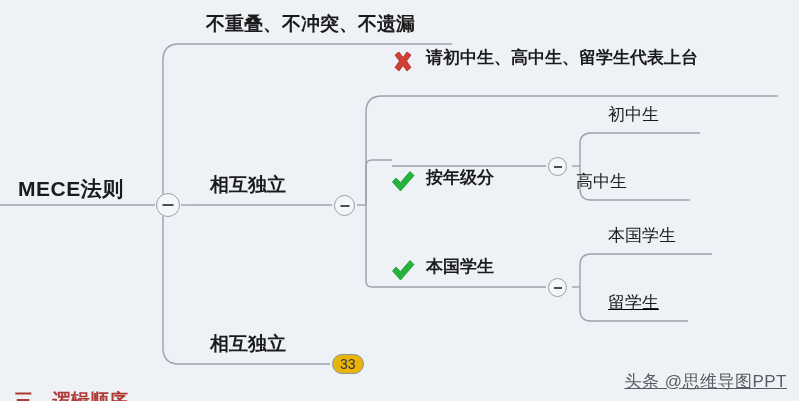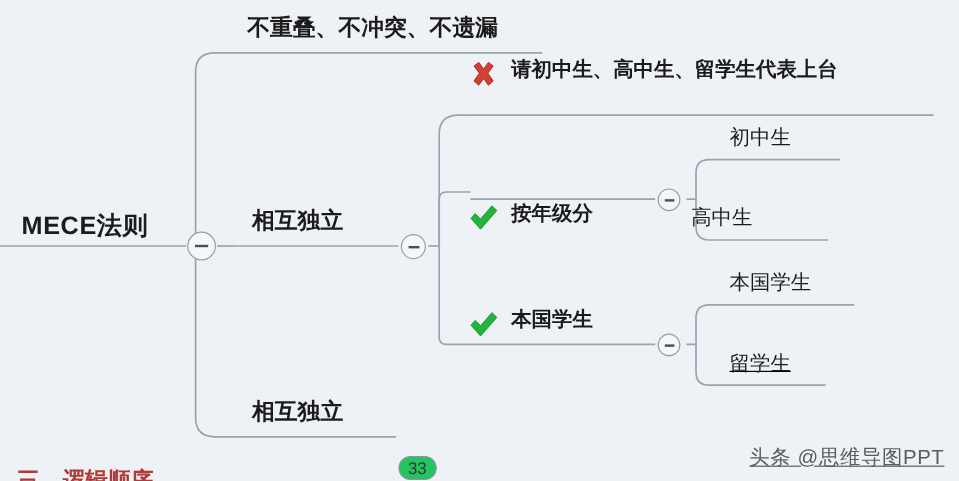--- a/index.html
+++ b/index.html
@@ -80,29 +80,28 @@
   .toggle-lg { width: 24px; height: 24px; }
   .toggle-lg .minus { width: 11px; }
   .toggle-md { width: 21px; height: 21px; }
   .toggle-md .minus { width: 9px; }
   .toggle-sm { width: 19px; height: 19px; }
   .toggle-sm .minus { width: 8px; }
   .count-badge {
     position: absolute;
     border: 1px solid #8d959d;
     border-radius: 10px;
-    background: #22c55e;
+    background: #eab308;
     color: #32363b;
     font-size: 14px;
     line-height: 18px;
     height: 18px;
     padding: 0 7px;
     text-align: center;
     box-sizing: content-box;
-    margin-top: 26px;
   }
   .watermark {
     position: absolute;
     right: 12px;
     bottom: 8px;
     font-size: 17px;
     color: #4c5056;
     letter-spacing: 0.5px;
     opacity: 0.92;
     text-decoration: underline;

